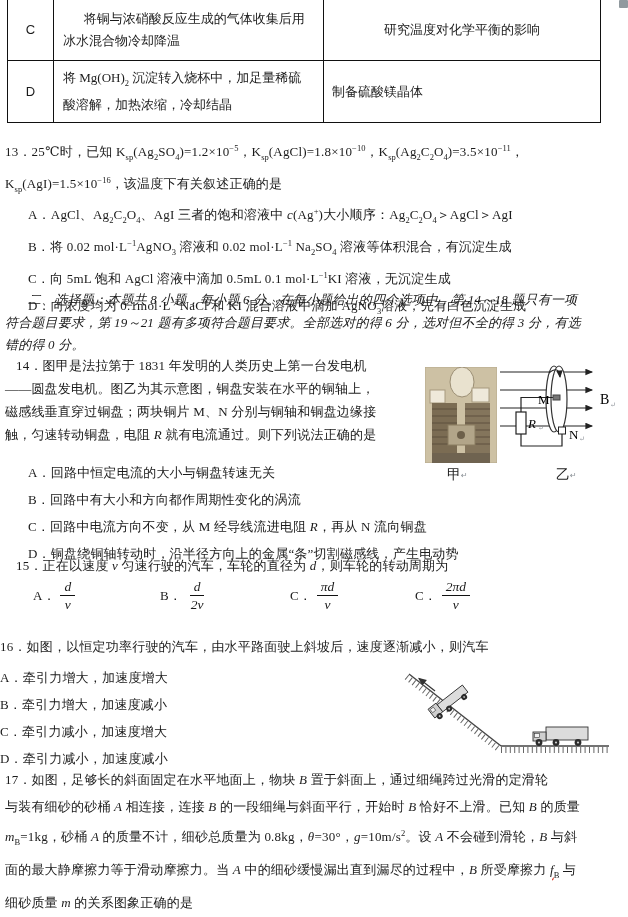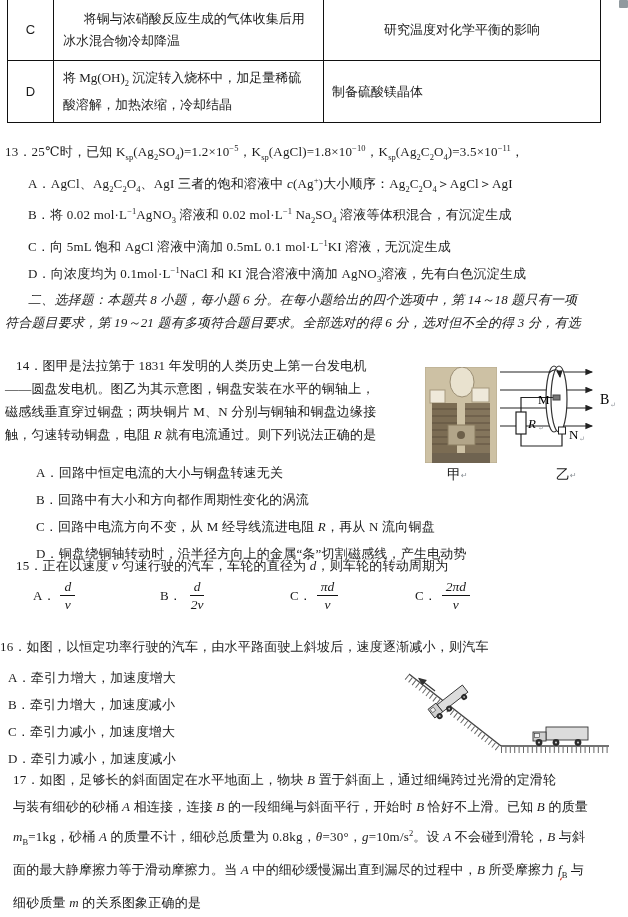--- a/index.html
+++ b/index.html
@@ -36,21 +36,21 @@
   
   .blk{position:absolute; left:0; width:512px;}
   .tl{
     font-size:13px; line-height:22.7px; white-space:nowrap;
     padding-left:5px; letter-spacing:.2px;
   }
   .tl.opt{padding-left:28px;}
   .tl.ind16{padding-left:16px;}
   .tl.ind14{padding-left:0;}
   .tl.ind31{}
-  .tl.big{line-height:27px;margin-left:8px;}
+  .tl.big{line-height:27px;}
   sub,sup{font-size:8.5px; letter-spacing:0;}
   sup{vertical-align:super;}
   i{font-family:"Liberation Serif","DejaVu Serif",serif;}
   .wavy{
     text-decoration:underline; text-decoration-style:wavy;
     text-decoration-color:#d8442e; text-underline-offset:2px;
   }
   
   .fig14{position:absolute; left:0; top:0; width:628px; height:0;}
   .photo-jia{position:absolute; left:425px; top:13px;}
@@ -88,29 +88,31 @@
     <tr class="r">
       <td class="c-label">D</td>
       <td class="c-method">将 Mg(OH)<sub>2</sub> 沉淀转入烧杯中，加足量稀硫酸溶解，加热浓缩，冷却结晶</td>
       <td class="c-purpose">制备硫酸镁晶体</td>
     </tr>
   </tbody>
     </table>
 
   <div class="blk" style="top:137px;">
     <div class="tl">13．25℃时，已知 K<sub>sp</sub>(Ag<sub>2</sub>SO<sub>4</sub>)=1.2×10<sup>−5</sup>，K<sub>sp</sub>(AgCl)=1.8×10<sup>−10</sup>，K<sub>sp</sub>(Ag<sub>2</sub>C<sub>2</sub>O<sub>4</sub>)=3.5×10<sup>−11</sup>，</div>
+    <div class="tl">K<sub>sp</sub>(AgI)=1.5×10<sup>−16</sup>，该温度下有关叙述正确的是</div>
     <div class="tl opt">A．AgCl、Ag<sub>2</sub>C<sub>2</sub>O<sub>4</sub>、AgI 三者的饱和溶液中 <i>c</i>(Ag<sup>+</sup>)大小顺序：Ag<sub>2</sub>C<sub>2</sub>O<sub>4</sub>＞AgCl＞AgI</div>
     <div class="tl opt">B．将 0.02 mol·L<sup>−1</sup>AgNO<sub>3</sub> 溶液和 0.02 mol·L<sup>−1</sup> Na<sub>2</sub>SO<sub>4</sub> 溶液等体积混合，有沉淀生成</div>
     <div class="tl opt">C．向 5mL 饱和 AgCl 溶液中滴加 0.5mL 0.1 mol·L<sup>−1</sup>KI 溶液，无沉淀生成</div>
     <div class="tl opt">D．向浓度均为 0.1mol·L<sup>−1</sup>NaCl 和 KI 混合溶液中滴加 AgNO<sub>3</sub>溶液，先有白色沉淀生成</div>
   </div>
 
   <div class="blk" style="top:289px;font-style:italic;">
     <div class="tl opt">二、选择题：本题共 8 小题，每小题 6 分。在每小题给出的四个选项中，第 14～18 题只有一项</div>
     <div class="tl">符合题目要求，第 19～21 题有多项符合题目要求。全部选对的得 6 分，选对但不全的得 3 分，有选</div>
+    <div class="tl">错的得 0 分。</div>
   </div>
 
   <div class="blk" style="top:354px; height:235px;">
     <div class="tl ind16" style="line-height:23px;">14．图甲是法拉第于 1831 年发明的人类历史上第一台发电机</div>
     <div class="tl" style="line-height:23px;">——圆盘发电机。图乙为其示意图，铜盘安装在水平的铜轴上，</div>
     <div class="tl" style="line-height:23px;">磁感线垂直穿过铜盘；两块铜片 M、N 分别与铜轴和铜盘边缘接</div>
     <div class="tl" style="line-height:23px;">触，匀速转动铜盘，电阻 <i>R</i> 就有电流通过。则下列说法正确的是</div>
     <div style="height:13px;"></div>
     <div class="tl opt big">A．回路中恒定电流的大小与铜盘转速无关</div>
     <div class="tl opt big">B．回路中有大小和方向都作周期性变化的涡流</div>

